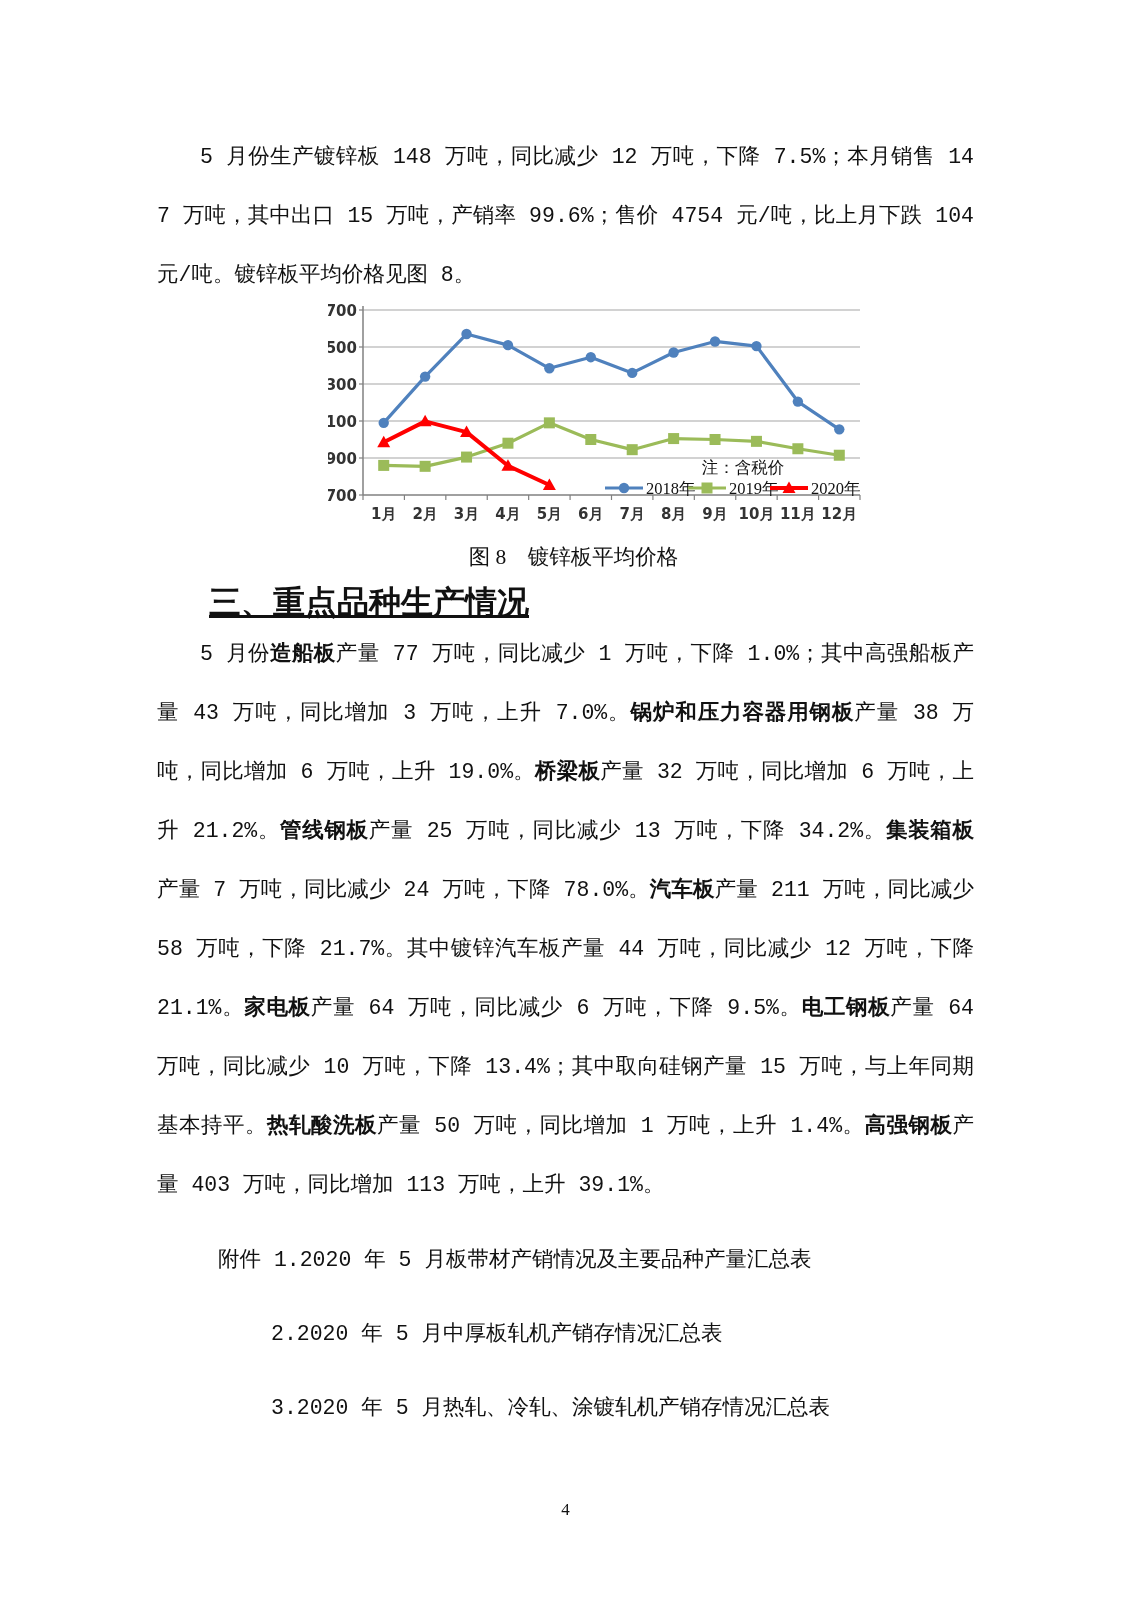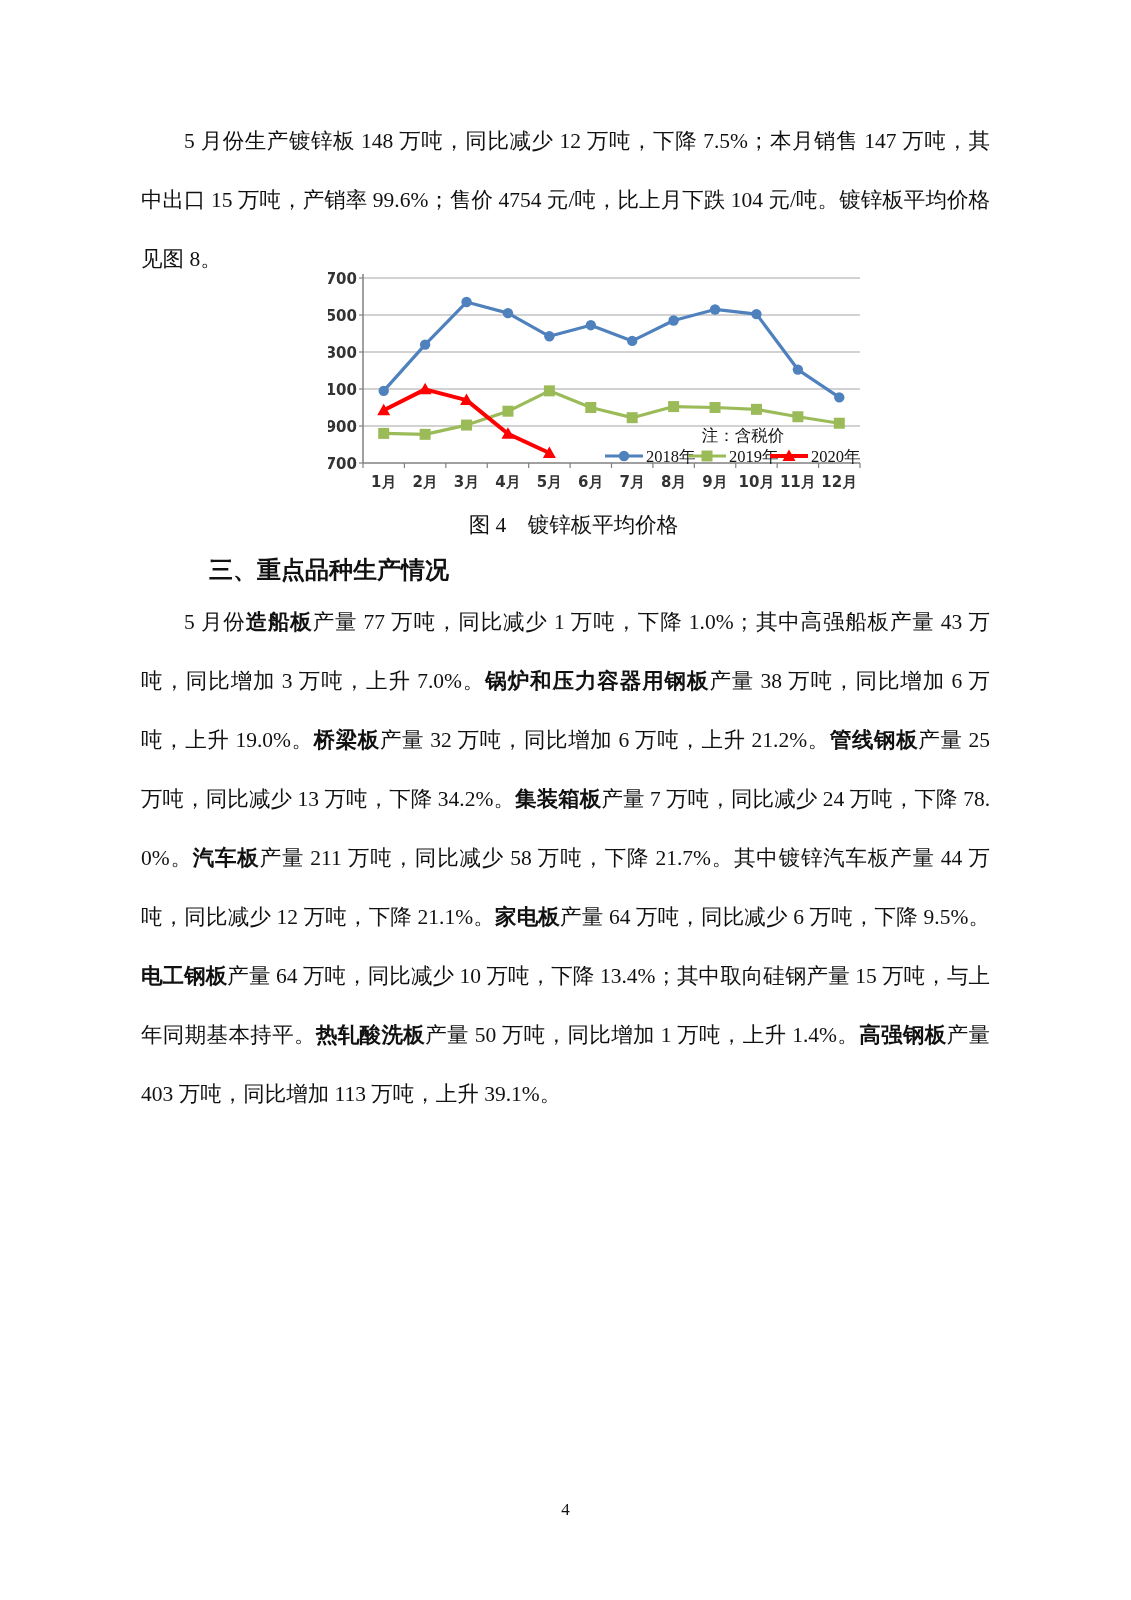--- a/index.html
+++ b/index.html
@@ -3,37 +3,37 @@
 <meta charset="utf-8">
 <style>
   html,body { margin:0; padding:0; background:#e8e8e8; }
   .page {
     position:relative; width:1131px; height:1600px; margin:0 auto;
     background:#ffffff; overflow:hidden;
     font-family:"Liberation Serif","DejaVu Serif",serif;
     color:#111111; font-size:21.5px;
   }
   .content { padding:112px 141px 0 141px; }
-  p { margin:0; }
+  p { margin:16px;font-family:Liberation Mono, monospace; }
   .body-par {
     line-height:59px; text-align:justify; text-indent:2em;
     word-break:break-all;
   }
   .b { font-weight:bold; }
   figure { margin:-27px 0 0 0; padding:0; }
   .chart-wrap { margin-left:187px; width:540px; }
   .chart-wrap svg { display:block; }
   figcaption {
     margin-top:13px; text-align:center; text-indent:16px;
     font-size:21.5px; line-height:30px;
   }
   .par-tinplate { margin-top:30px; }
   h2 {
     margin:13px 0 0 0; padding-left:68px;
-    font-size:24px; line-height:34px; font-weight:bold;
+    font-size:32px; line-height:34px; font-weight:bold;text-decoration:underline;
   }
   .par-products { margin-top:6px; }
   .note-par { margin-top:-12px; line-height:59px; text-indent:2.3em; text-align:justify; }
   .attachments { margin-top:16px; }
   .att-line { line-height:58px; }
   .att-first { padding-left:61px; }
   .att-cont  { padding-left:114px; }
   .page-number {
     position:absolute; left:0; top:1500px; width:100%;
     text-align:center; font-size:17px;
@@ -139,26 +139,31 @@
               <text x="318" y="200" style="font-family:&quot;Liberation Serif&quot;,&quot;DejaVu Serif&quot;,serif;font-size:16.5px;fill:#111">2018年</text>
               <line x1="360" y1="194" x2="398" y2="194" stroke="#9BBB59" stroke-width="3.2"></line>
               <rect x="373.5" y="188.5" width="11" height="11" fill="#9BBB59"></rect>
               <text x="401" y="200" style="font-family:&quot;Liberation Serif&quot;,&quot;DejaVu Serif&quot;,serif;font-size:16.5px;fill:#111">2019年</text>
               <line x1="442" y1="194" x2="480" y2="194" stroke="#FF0000" stroke-width="4"></line>
               <polygon points="461,187.5 467.5,199 454.5,199" fill="#FF0000"></polygon>
               <text x="483" y="200" style="font-family:&quot;Liberation Serif&quot;,&quot;DejaVu Serif&quot;,serif;font-size:16.5px;fill:#111">2020年</text>
             </g>
           </svg>
       </div>
-      <figcaption>图 4　镀锌板平均价格</figcaption>
+      <figcaption>图 8　镀锌板平均价格</figcaption>
     </figure>
 
 
     <h2>三、重点品种生产情况</h2>
 
     <p class="body-par par-products"><span>5 月份</span><span class="b">造船板</span><span>产量 77 万吨，同比减少 1 万吨，下降 1.0%；其中高强船板产量 43 万吨，同比增加 3 万吨，上升 7.0%。</span><span class="b">锅炉和压力容器用钢板</span><span>产量 38 万吨，同比增加 6 万吨，上升 19.0%。</span><span class="b">桥梁板</span><span>产量 32 万吨，同比增加 6 万吨，上升 21.2%。</span><span class="b">管线钢板</span><span>产量 25 万吨，同比减少 13 万吨，下降 34.2%。</span><span class="b">集装箱板</span><span>产量 7 万吨，同比减少 24 万吨，下降 78.0%。</span><span class="b">汽车板</span><span>产量 211 万吨，同比减少 58 万吨，下降 21.7%。其中镀锌汽车板产量 44 万吨，同比减少 12 万吨，下降 21.1%。</span><span class="b">家电板</span><span>产量 64 万吨，同比减少 6 万吨，下降 9.5%。</span><span class="b">电工钢板</span><span>产量 64 万吨，同比减少 10 万吨，下降 13.4%；其中取向硅钢产量 15 万吨，与上年同期基本持平。</span><span class="b">热轧酸洗板</span><span>产量 50 万吨，同比增加 1 万吨，上升 1.4%。</span><span class="b">高强钢板</span><span>产量 403 万吨，同比增加 113 万吨，上升 39.1%。</span></p>
 
 
+    <div class="attachments">
+      <p class="att-line att-first">附件 1.2020 年 5 月板带材产销情况及主要品种产量汇总表</p>
+      <p class="att-line att-cont">2.2020 年 5 月中厚板轧机产销存情况汇总表</p>
+      <p class="att-line att-cont">3.2020 年 5 月热轧、冷轧、涂镀轧机产销存情况汇总表</p>
+    </div>
 
   </div>
 
   <div class="page-number">4</div>
 </div>
 
 </body></html>

